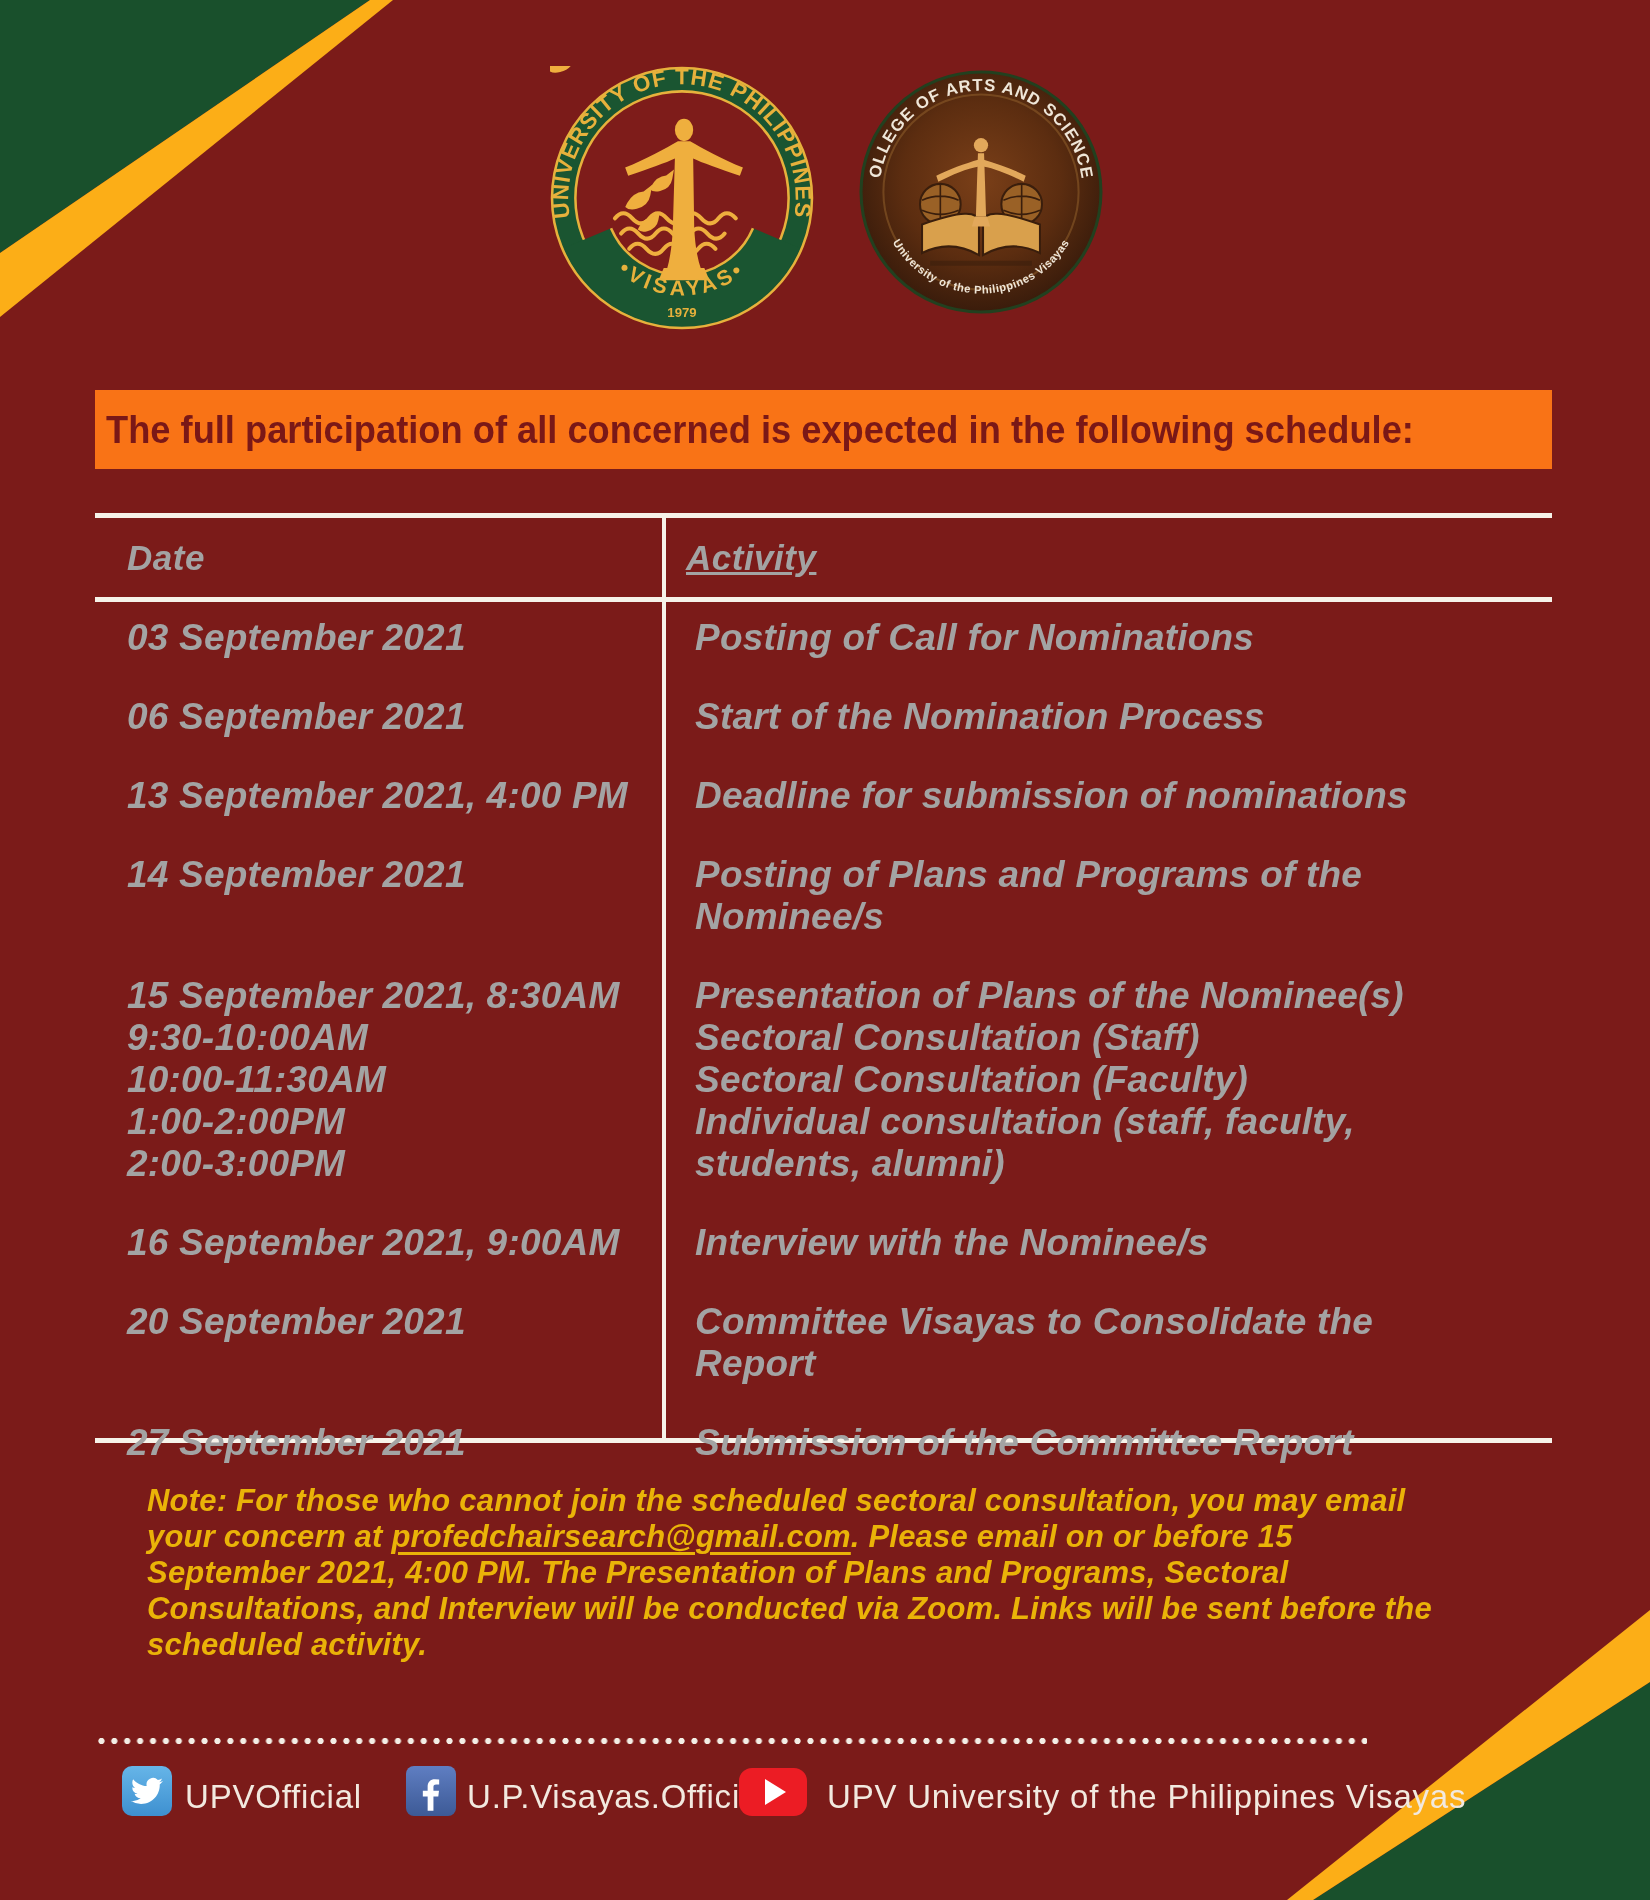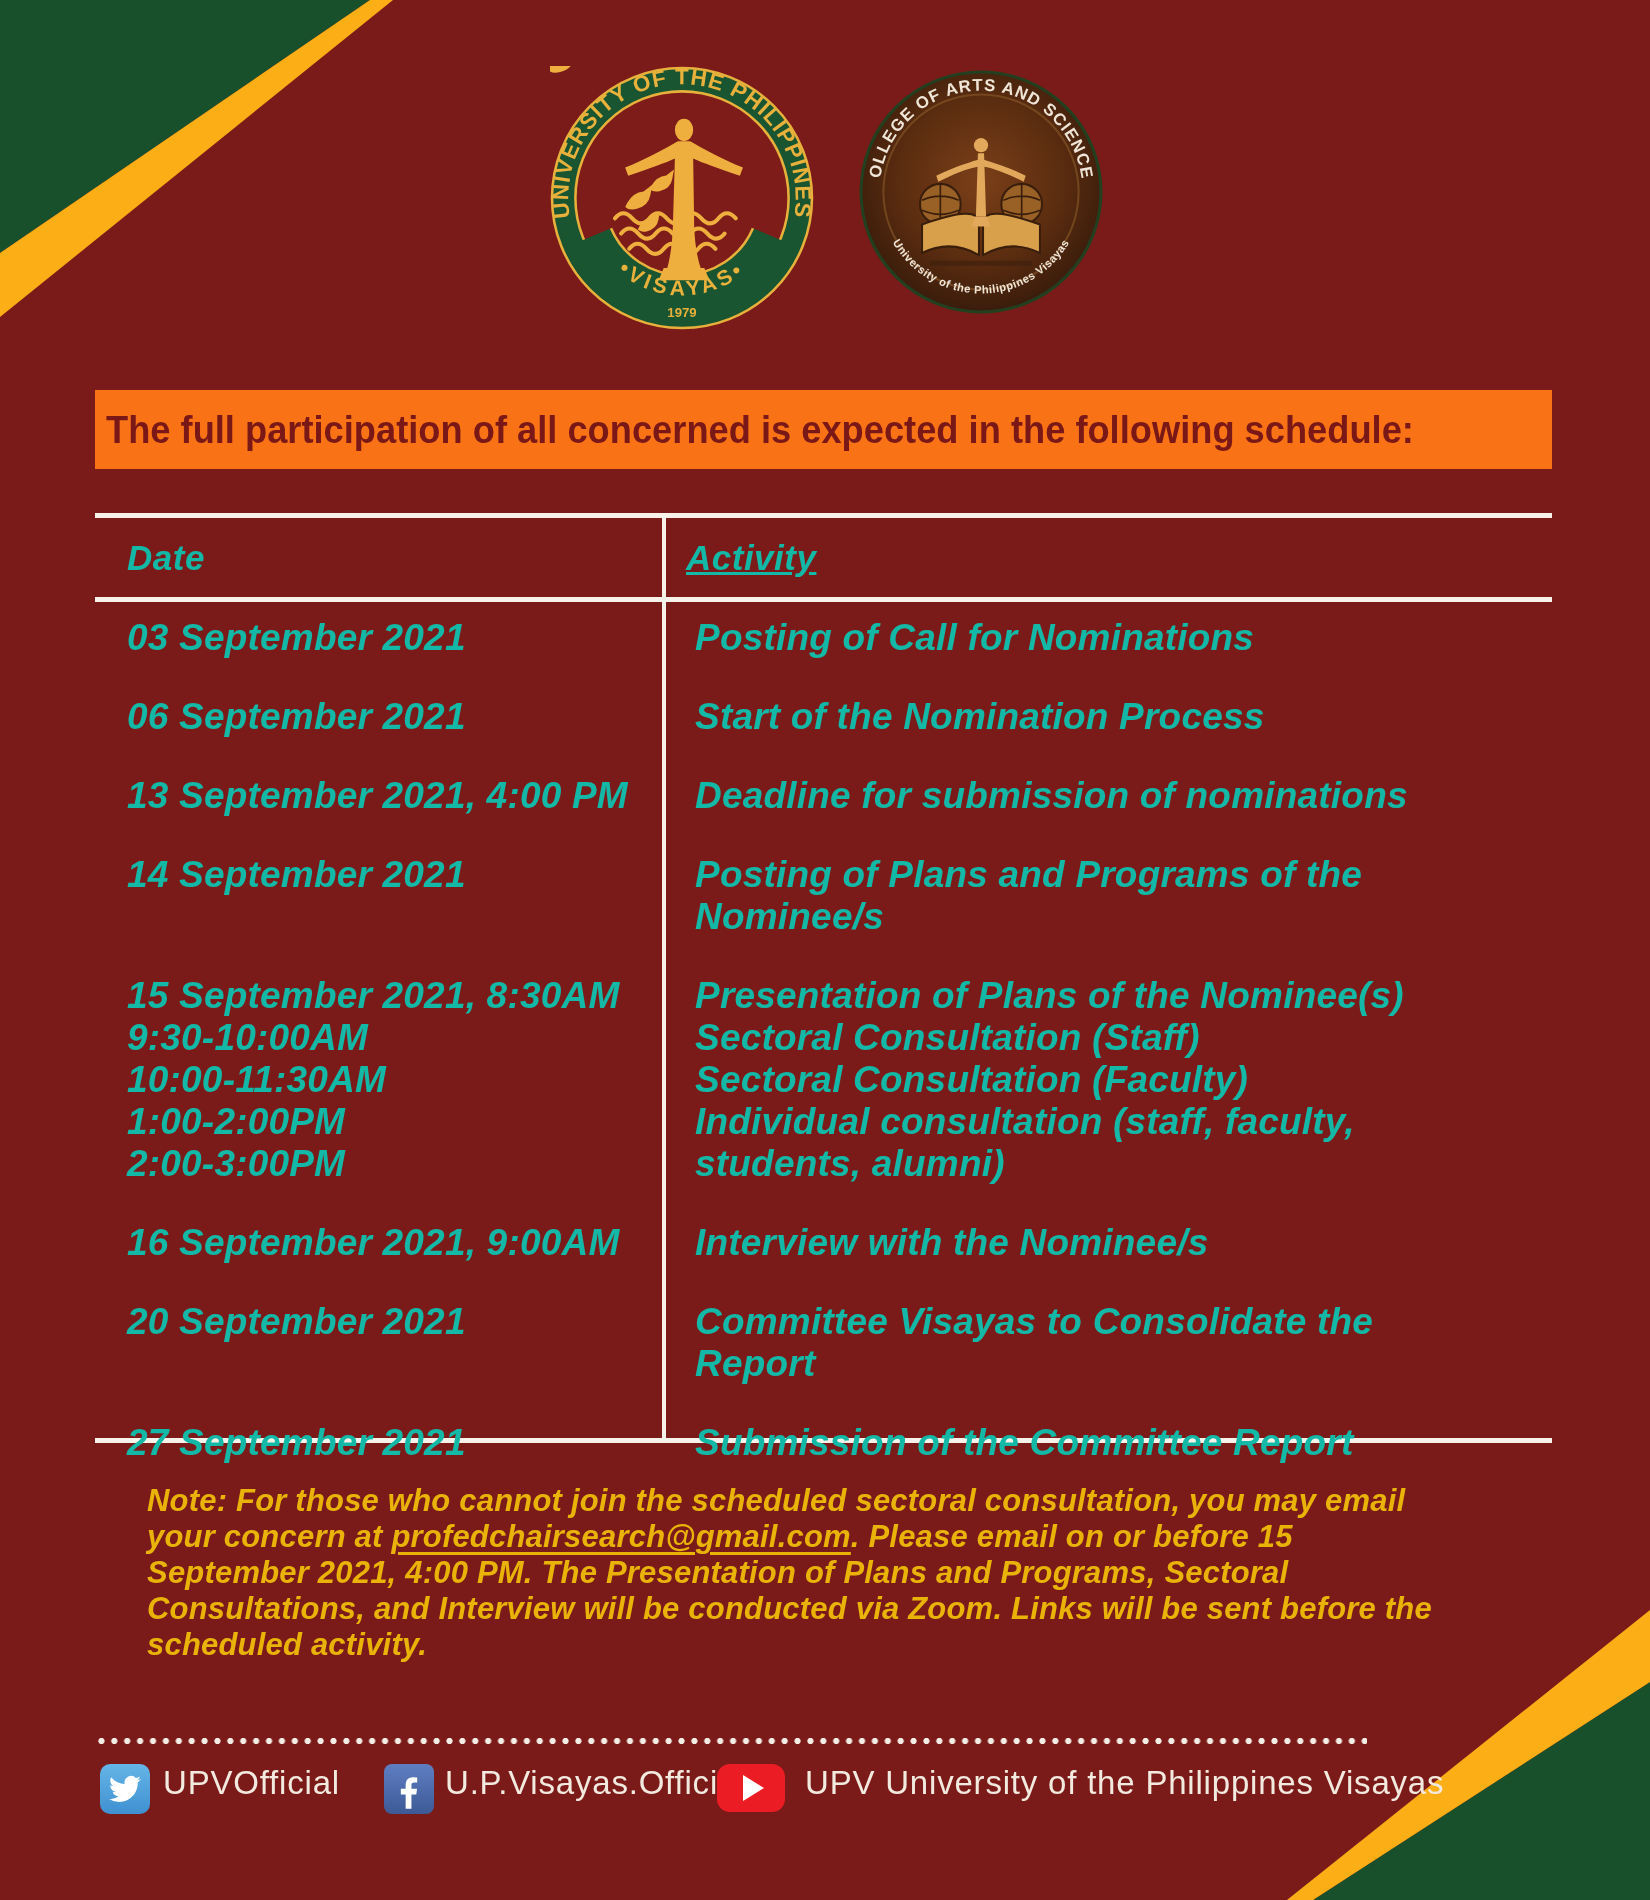--- a/index.html
+++ b/index.html
@@ -32,21 +32,21 @@
     transform:scaleX(0.93);transform-origin:0 50%;
   }
 
   .sched{position:absolute;left:95px;top:513px;width:1457px;height:930px;}
   .hline{position:absolute;left:0;width:100%;height:5px;background:#F6F2E9;}
   .hline.top{top:0;}
   .hline.mid{top:84px;}
   .hline.bottom{top:925px;}
   .vline{position:absolute;left:567px;top:0;width:4px;height:930px;background:#F6F2E9;}
 
-  .sched, .note{color:#14b8a6;}
+  .sched, .note{color:#a3a3a3;}
   .header-row{
     position:absolute;top:5px;left:0;right:0;height:79px;
     display:flex;align-items:center;
     font-style:italic;font-weight:700;font-size:35px;letter-spacing:0.5px;
   }
   .rows{position:absolute;top:104px;left:0;right:0;}
   .row{display:flex;margin-bottom:37px;}
   .cell{box-sizing:border-box;font-style:italic;font-weight:700;font-size:37px;
         line-height:42px;letter-spacing:0.2px;}
   .cell.date{width:567px;padding-left:32px;flex:none;}
@@ -62,21 +62,21 @@
   .note .email{text-decoration:underline;text-underline-offset:5px;}
 
   .dotted{
     position:absolute;left:95px;top:1736px;width:1272px;height:10px;
     background-image:radial-gradient(circle, #F3EEE5 2.7px, rgba(0,0,0,0) 3.5px);
     background-size:12.9px 10px;background-repeat:repeat-x;background-position:0 50%;
   }
 
   .social-item{
     position:absolute;top:1764px;height:52px;
-    display:flex;align-items:flex-start;
+    display:flex;align-items:flex-end;margin-left:22px;
   }
   .social-item .label{
     font-size:33px;font-weight:400;color:#F2E9DF;letter-spacing:0.8px;
     white-space:nowrap;
   }
   #tw-item{left:100px;}
   #fb-item{left:384px;}
   #yt-item{left:717px;}
   .icon-box{
     width:50px;height:50px;border-radius:10px;flex:none;

